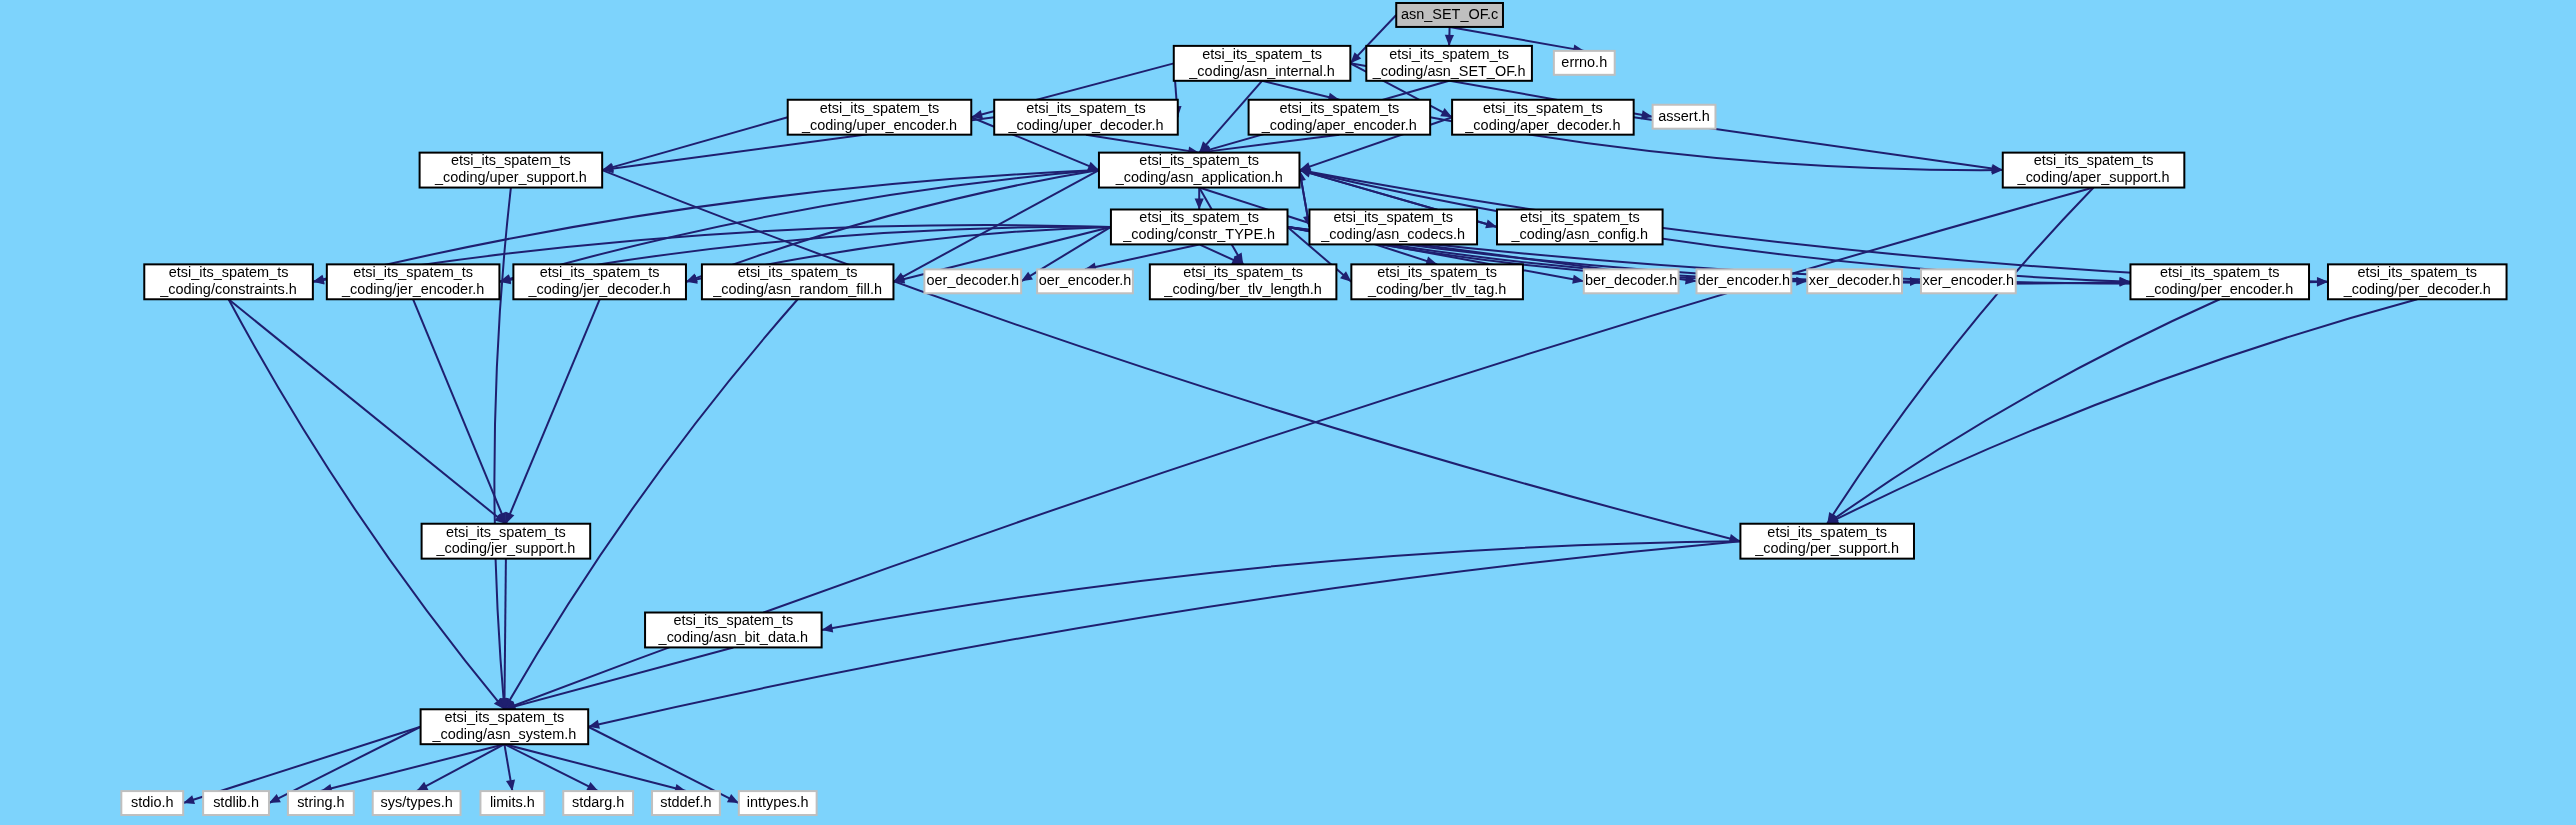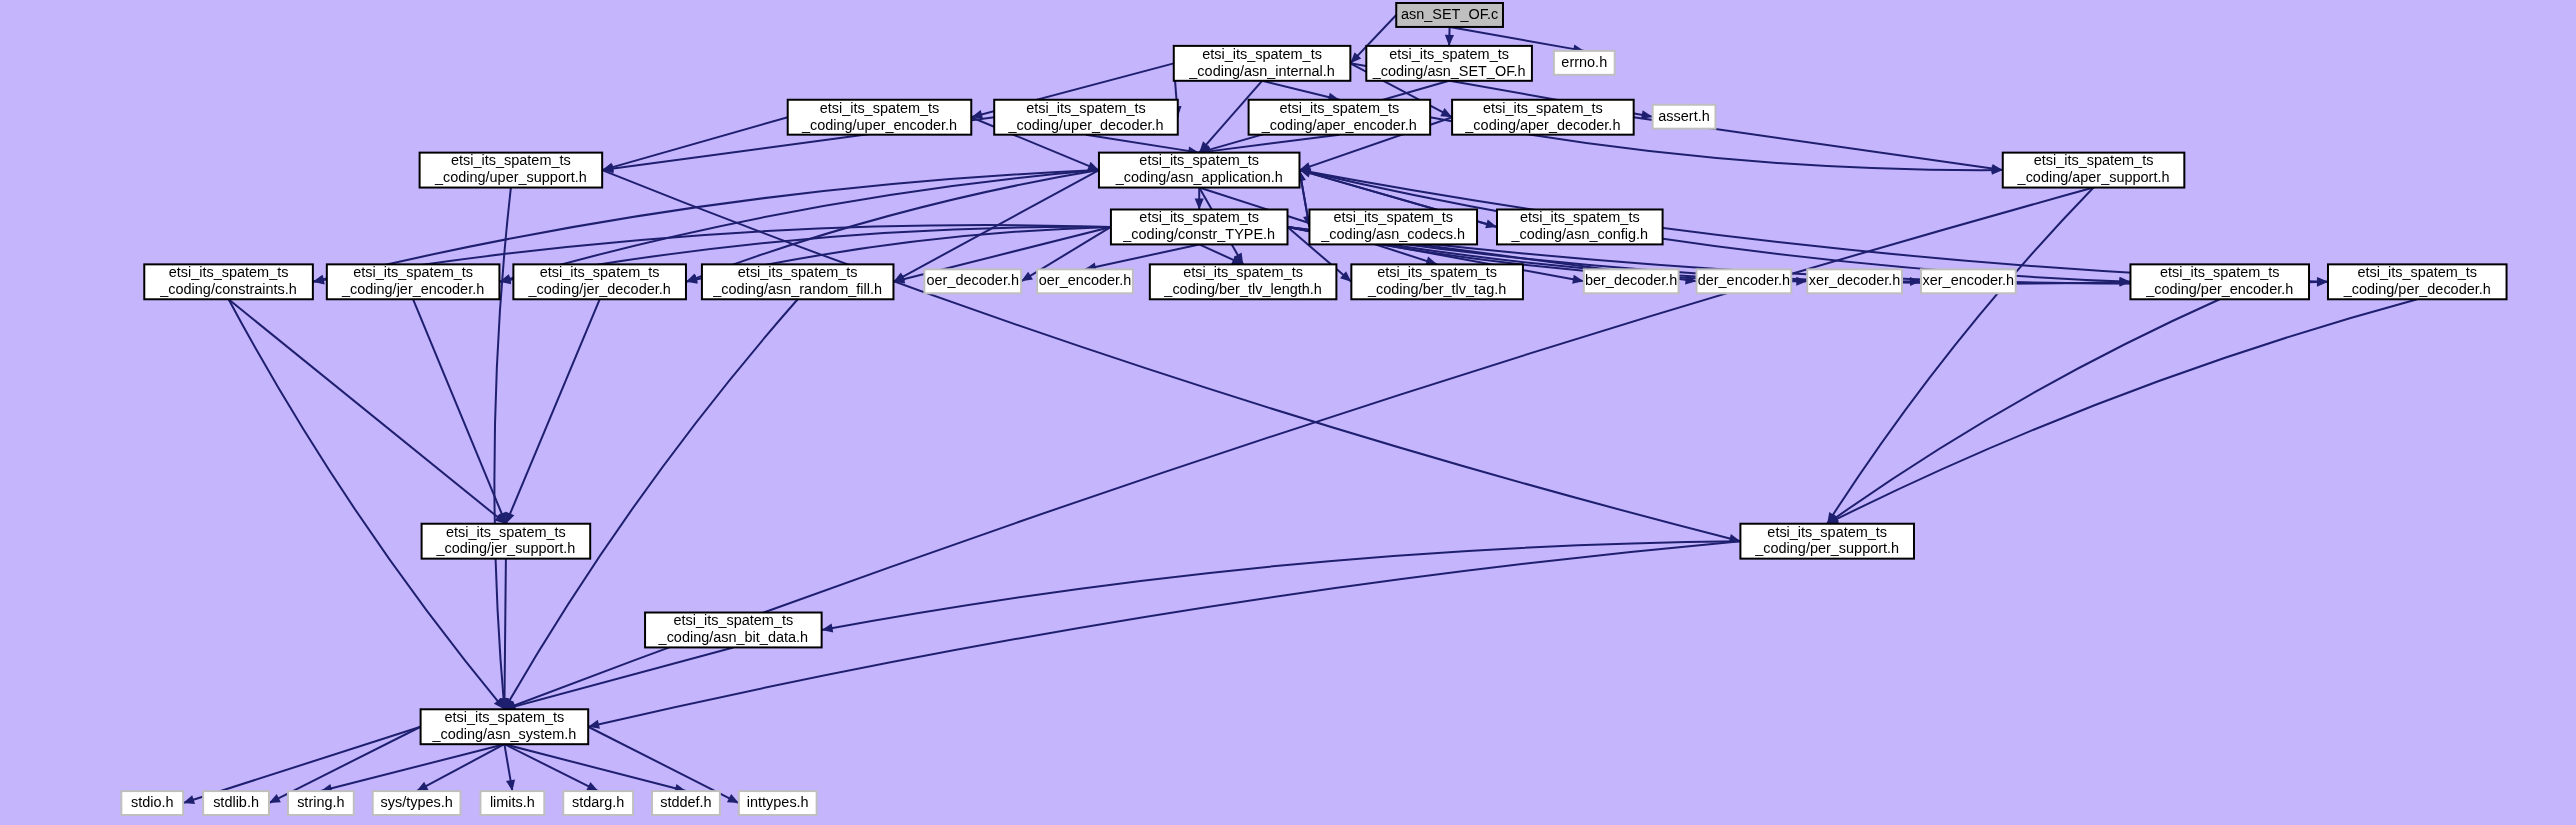--- a/index.html
+++ b/index.html
@@ -8,21 +8,21 @@
     background: #ffffff;
   }
   body {
     font-family: "Liberation Sans", sans-serif;
   }
   #graph-wrap {
     position: relative;
     width: 2576px;
     height: 825px;
     overflow: hidden;
-    background: #c4b5fd;
+    background: #7dd3fc;
   }
   svg#dep-graph {
     display: block;
     width: 2576px;
     height: 825px;
   }
   .node-box {
     fill: #ffffff;
     stroke: #000000;
     stroke-width: 2;

